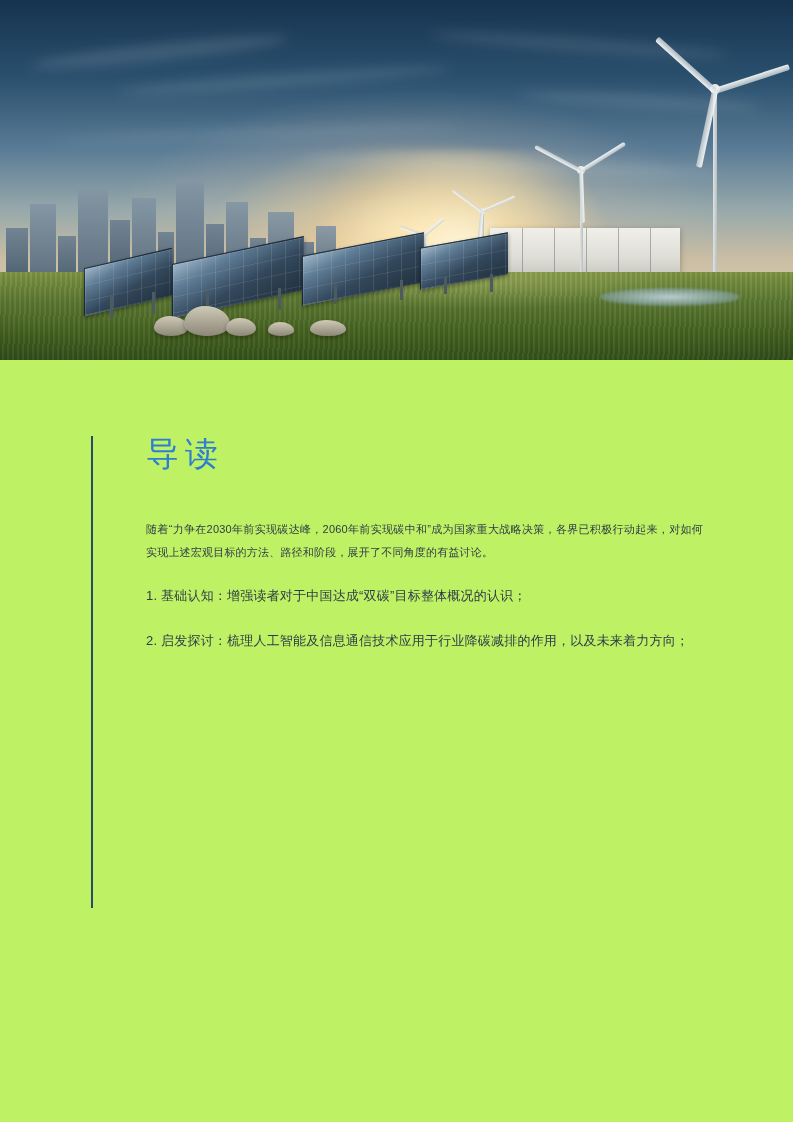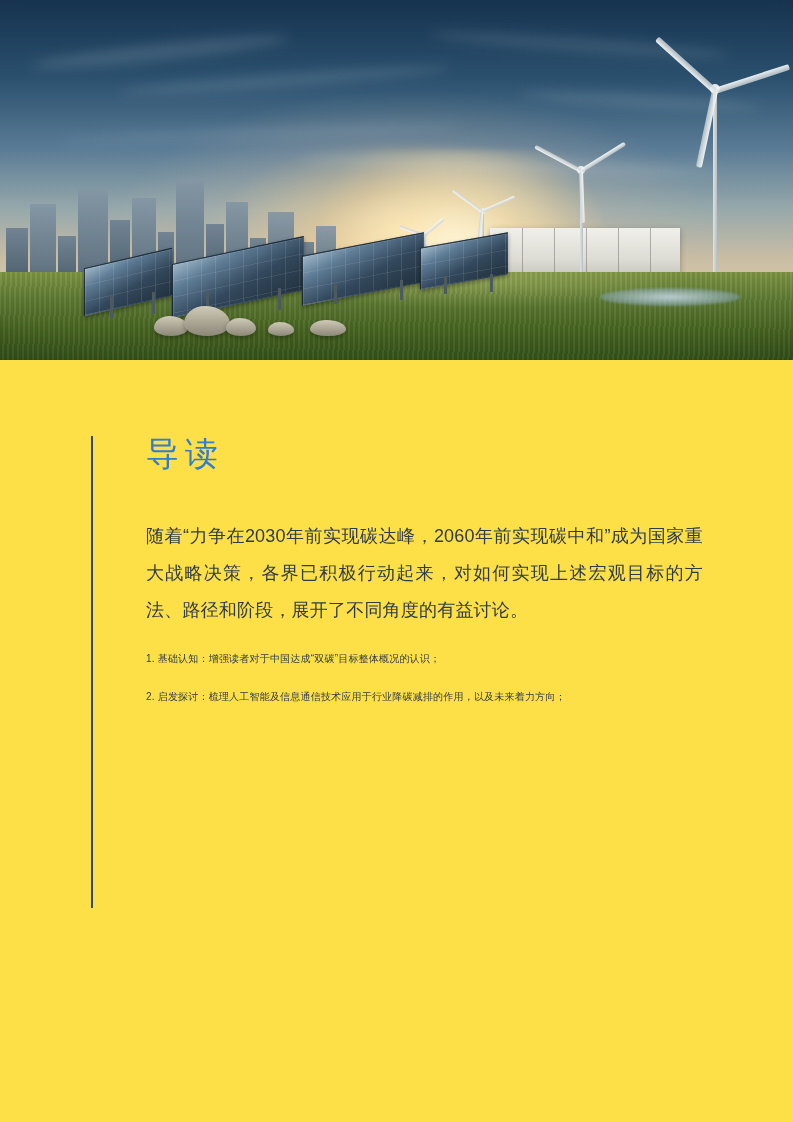--- a/index.html
+++ b/index.html
@@ -10,21 +10,21 @@
     width: 793px;
     height: 1122px;
     background: #ffffff;
     font-family: "Liberation Sans", sans-serif;
     overflow: hidden;
   }
   .page {
     position: relative;
     width: 793px;
     height: 1122px;
-    background: #fde047;
+    background: #bef264;
   }
 
   
   .hero {
     position: absolute;
     left: 0;
     top: 0;
     width: 793px;
     height: 360px;
     overflow: hidden;
@@ -202,30 +202,30 @@
   .doc-title {
     color: #2f7fd1;
     font-size: 33px;
     letter-spacing: 6px;
     font-weight: normal;
     margin: 0 0 46px 0;
     line-height: 1.1;
   }
   .para {
     color: #2f3b47;
-    font-size: 18px;
+    font-size: 11px;
     line-height: 2.05;
     margin: 0 0 20px 0;
     text-align: justify;
     letter-spacing: 0.2px;
   }
   .para.tight { margin-bottom: 18px; }
   .list-item {
     color: #2f3b47;
-    font-size: 10px;
+    font-size: 13px;
     line-height: 2.05;
     margin: 0 0 18px 0;
     letter-spacing: 0.2px;
   }
 </style>
 </head>
 <body>
 
 <div class="page">
 

